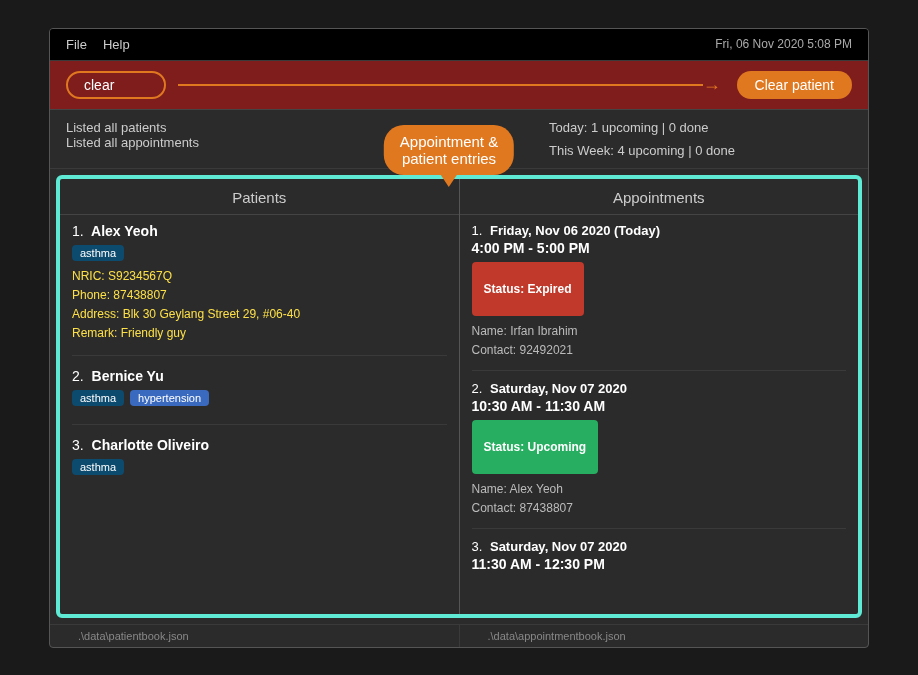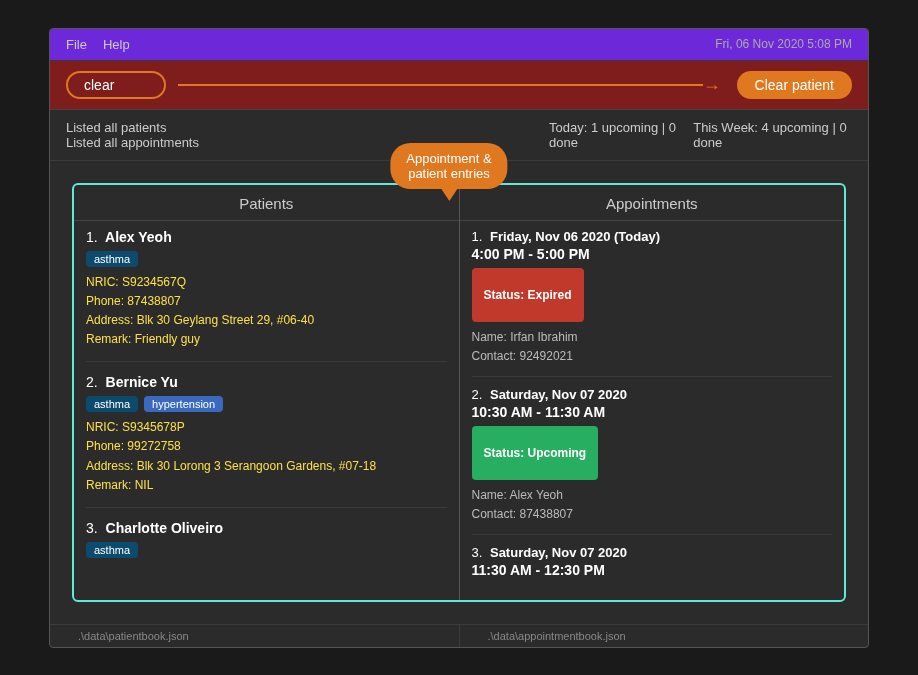--- a/index.html
+++ b/index.html
@@ -17,21 +17,21 @@
       width: 820px;
       height: 620px;
       background: #2b2b2b;
       border: 1px solid #555;
       border-radius: 4px;
       display: flex;
       flex-direction: column;
       overflow: hidden;
     }
     .menu-bar {
-      background: #6d28d9;
+      background: #000000;
       padding: 8px 16px;
       display: flex;
       align-items: center;
       justify-content: space-between;
       border-bottom: 1px solid #3a3a3a;
     }
     .menu-items {
       display: flex;
       gap: 16px;
     }
@@ -105,58 +105,59 @@
       display: flex;
       flex-direction: column;
     }
     .info-left-text {
       color: #ccc;
       font-size: 13px;
     }
     .info-right {
       flex: 1;
       display: flex;
+      flex-direction: column;
       gap: 8px;
       padding-left: 20px;
     }
     .info-right-text {
       color: #ccc;
       font-size: 13px;
     }
     .appointment-entries-bubble {
       position: absolute;
       left: 50%;
-      top: 23px;
+      top: 5px;
       transform: translateX(-50%);
       background: #e07820;
       color: #fff;
       border-radius: 20px;
       padding: 8px 16px;
-      font-size: 13px;
+      font-size: 15px;
       text-align: center;
       white-space: nowrap;
       z-index: 10;
     }
     .bubble-arrow-up {
       position: absolute;
       left: 50%;
       bottom: -12px;
       transform: translateX(-50%);
       width: 0;
       height: 0;
       border-left: 8px solid transparent;
       border-right: 8px solid transparent;
       border-top: 12px solid #e07820;
     }
     .main-content {
       display: flex;
       flex: 1;
       overflow: hidden;
-      margin: 22px;
-      border: 2px solid #5eead4;
+      margin: 6px;
+      border: 4px solid #5eead4;
       border-radius: 6px;
     }
     .patients-panel {
       flex: 1;
       display: flex;
       flex-direction: column;
       border-right: 1px solid #555;
       overflow: hidden;
     }
     .panel-title {
@@ -341,26 +342,20 @@
 
         <div class="patient-entry">
           <div class="patient-name">
             <span class="num">2.</span>
             <span>Bernice Yu</span>
           </div>
           <div class="tags">
             <span class="tag tag-asthma">asthma</span>
             <span class="tag tag-hypertension">hypertension</span>
           </div>
-          <div class="patient-detail">
-            <div>NRIC: S9345678P</div>
-            <div>Phone: 99272758</div>
-            <div>Address: Blk 30 Lorong 3 Serangoon Gardens, #07-18</div>
-            <div>Remark: NIL</div>
-          </div>
         </div>
 
         <div class="patient-entry">
           <div class="patient-name">
             <span class="num">3.</span>
             <span>Charlotte Oliveiro</span>
           </div>
           <div class="tags">
             <span class="tag tag-asthma">asthma</span>
           </div>

